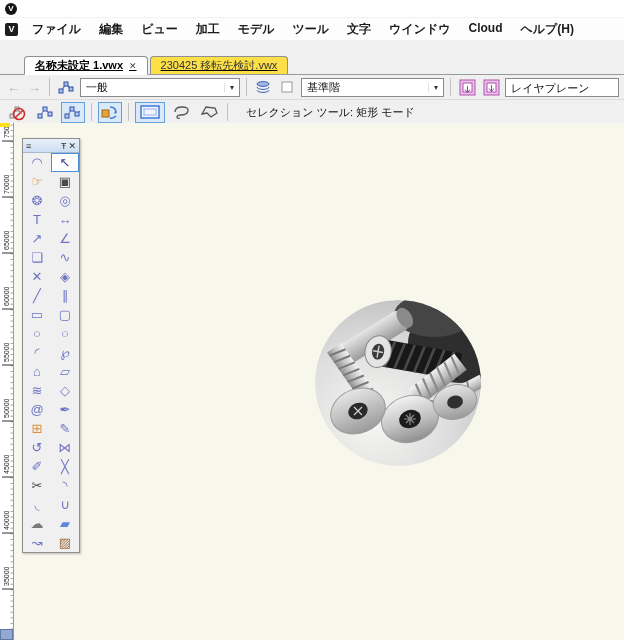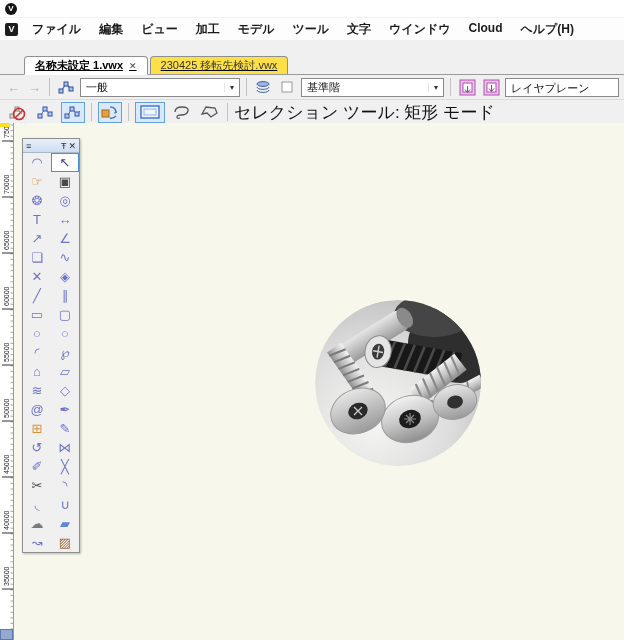--- a/index.html
+++ b/index.html
@@ -28,21 +28,21 @@
     color:#b0b0b0; font-size:13px; font-weight:bold; }
   .sep { width:1px; height:18px; background:#c2c2c2; margin:0 2px; flex:0 0 auto;}
   .combo { height:19px; background:#fff; border:1px solid #8a8a8a; display:flex;
     align-items:center; justify-content:space-between; font-size:11px; color:#111;
     padding-left:5px; flex:0 0 auto; }
   .combo .arrow { width:15px; text-align:center; font-size:8px; color:#333; border-left:1px solid #e2e2e2;}
   .icon-btn { width:20px; height:20px; display:flex; align-items:center; justify-content:center; flex:0 0 auto;}
   .mode-btn { width:24px; height:21px; display:flex; align-items:center; justify-content:center;
     border:1px solid transparent; flex:0 0 auto;}
   .mode-btn.active { background:#d9e9f9; border:1px solid #63a1d8; }
-  .mode-status { font-size:17px; color:#111; margin-left:0; white-space:nowrap; }
+  .mode-status { font-size:11px; color:#111; margin-left:12px; white-space:nowrap; }
   .rulerrow { height:14px; display:flex; background:#fff; }
   .ruler-corner { width:14px; height:14px; border-right:1px solid #9a9a9a; border-bottom:1px solid #9a9a9a;
     font-size:9px; color:#333; display:flex; align-items:center; justify-content:center; background:#f4f4f4;}
   .main { position:absolute; left:0; top:123px; right:0; bottom:0; background:#f8f7ec; }
   .vruler { position:absolute; left:0; top:0; width:14px; bottom:0; background:#fff;
     border-right:1px solid #9a9a9a; }
   .scroll-corner { position:absolute; left:0; bottom:0; width:13px; height:11px;
     background:#93a9cf; border:1px solid #5e79a8; }
   .palette { position:absolute; left:22px; top:15px; width:58px;
     background:#f0f0f0; border:1px solid #8f8f8f; box-shadow:1px 1px 2px rgba(0,0,0,.25); }

